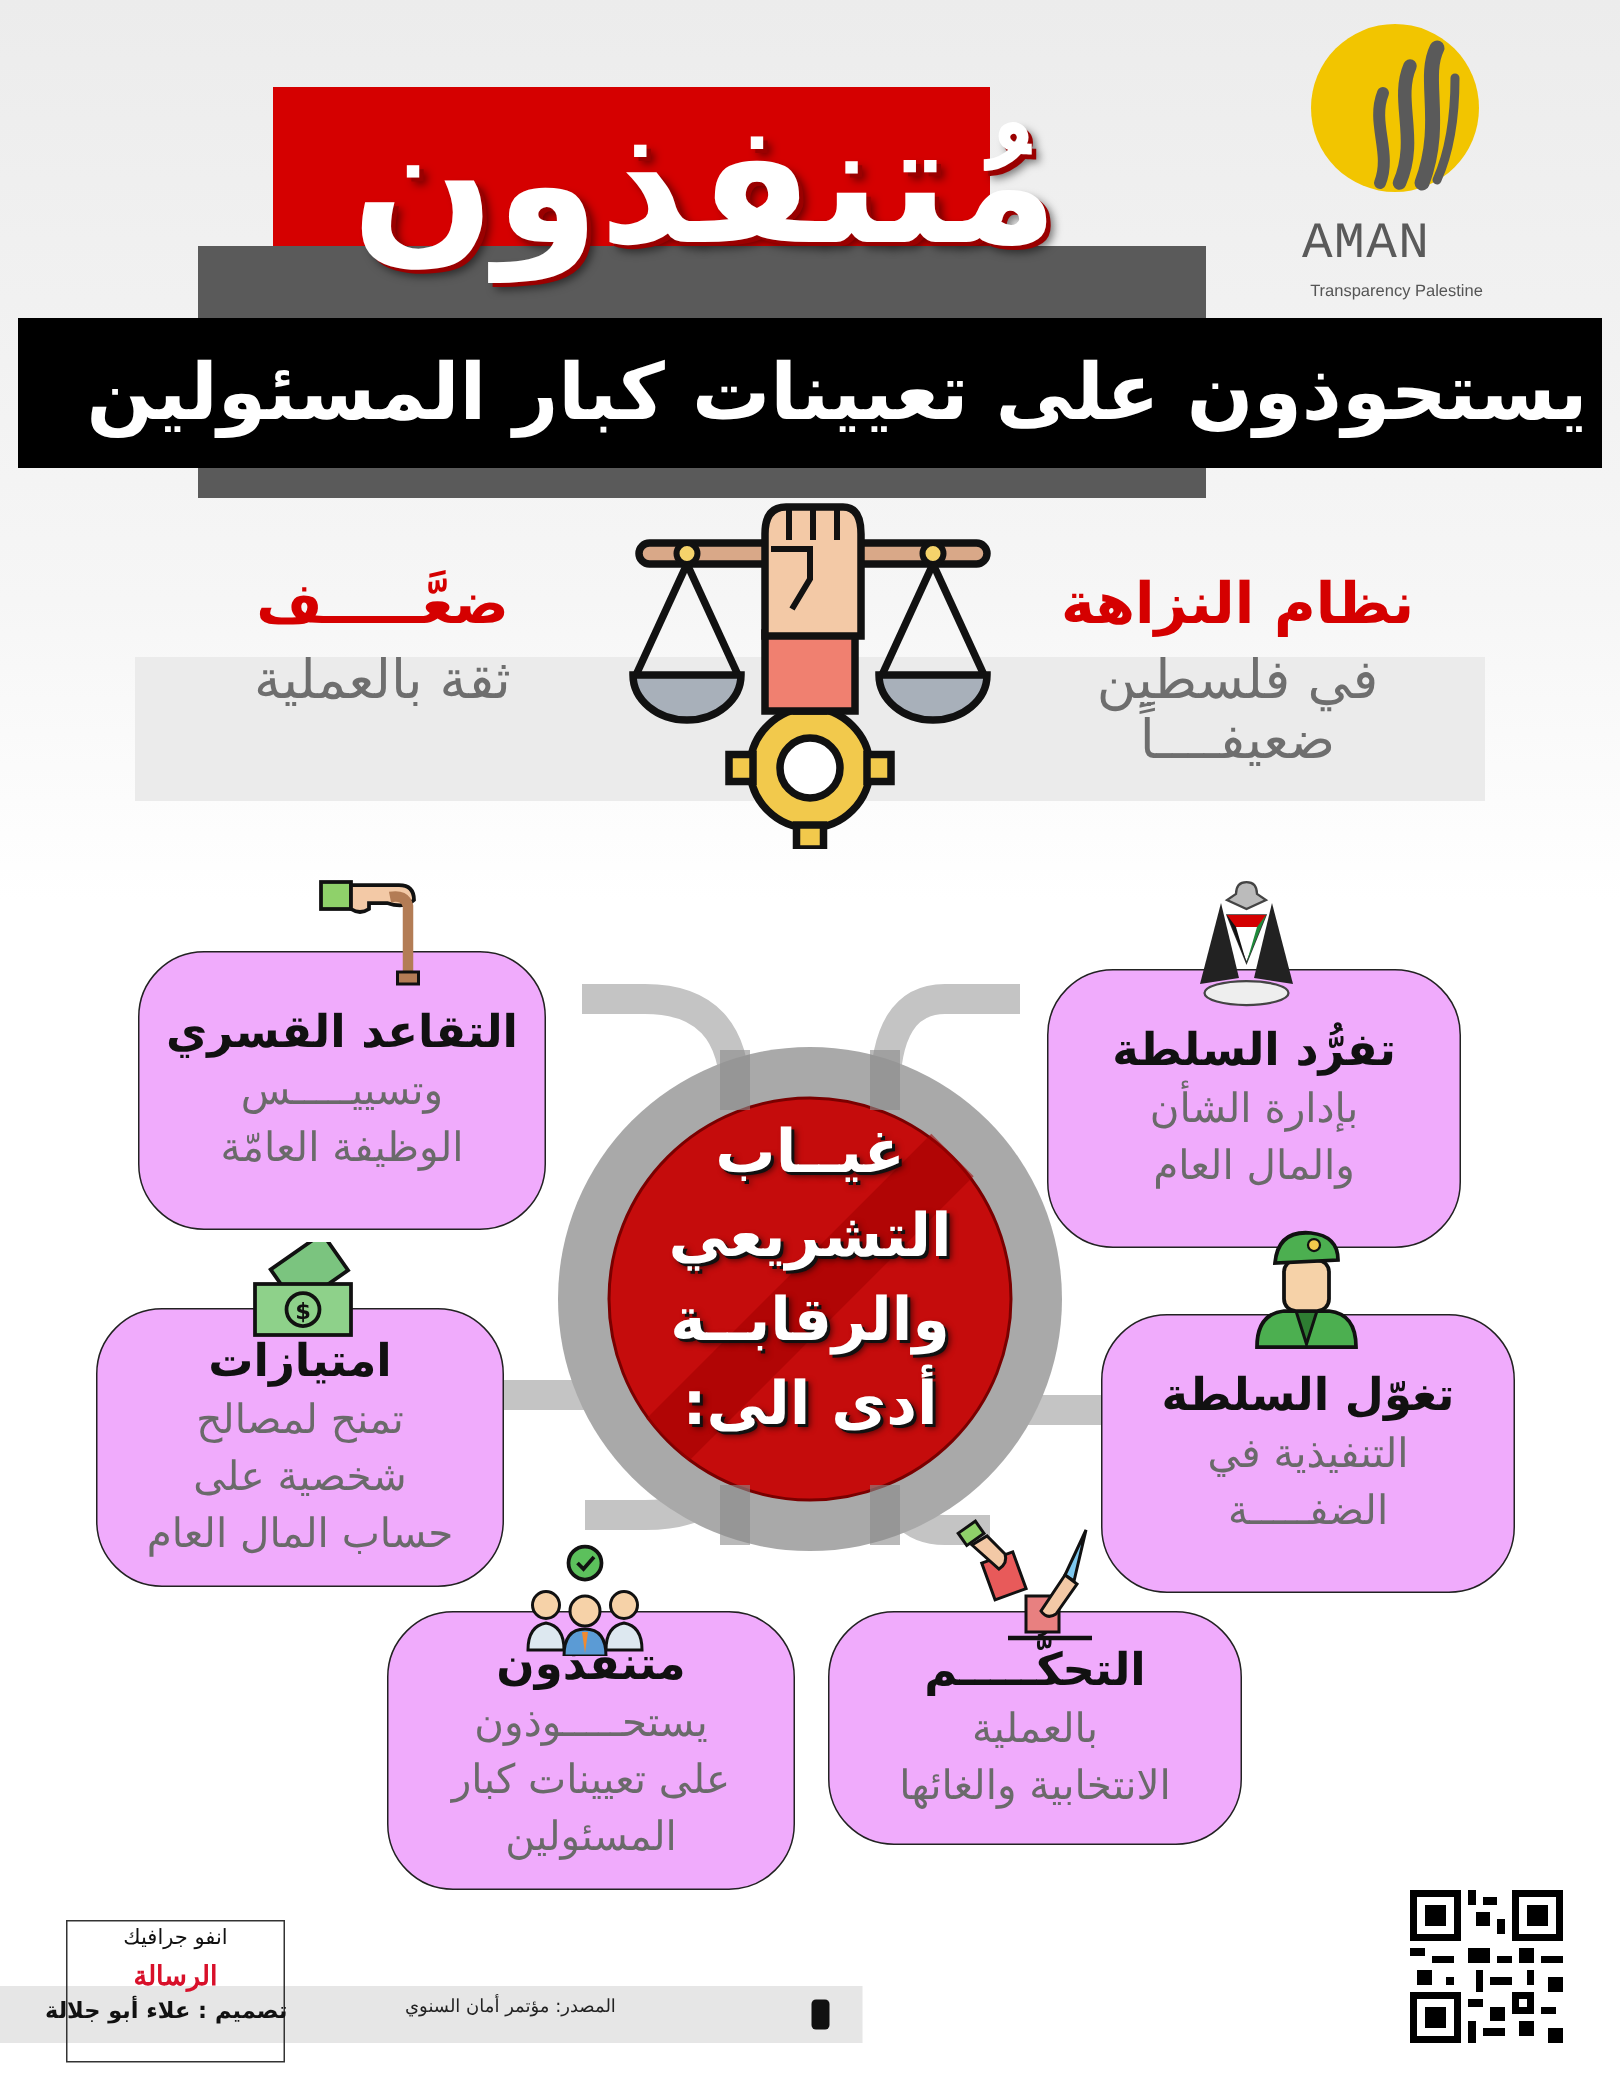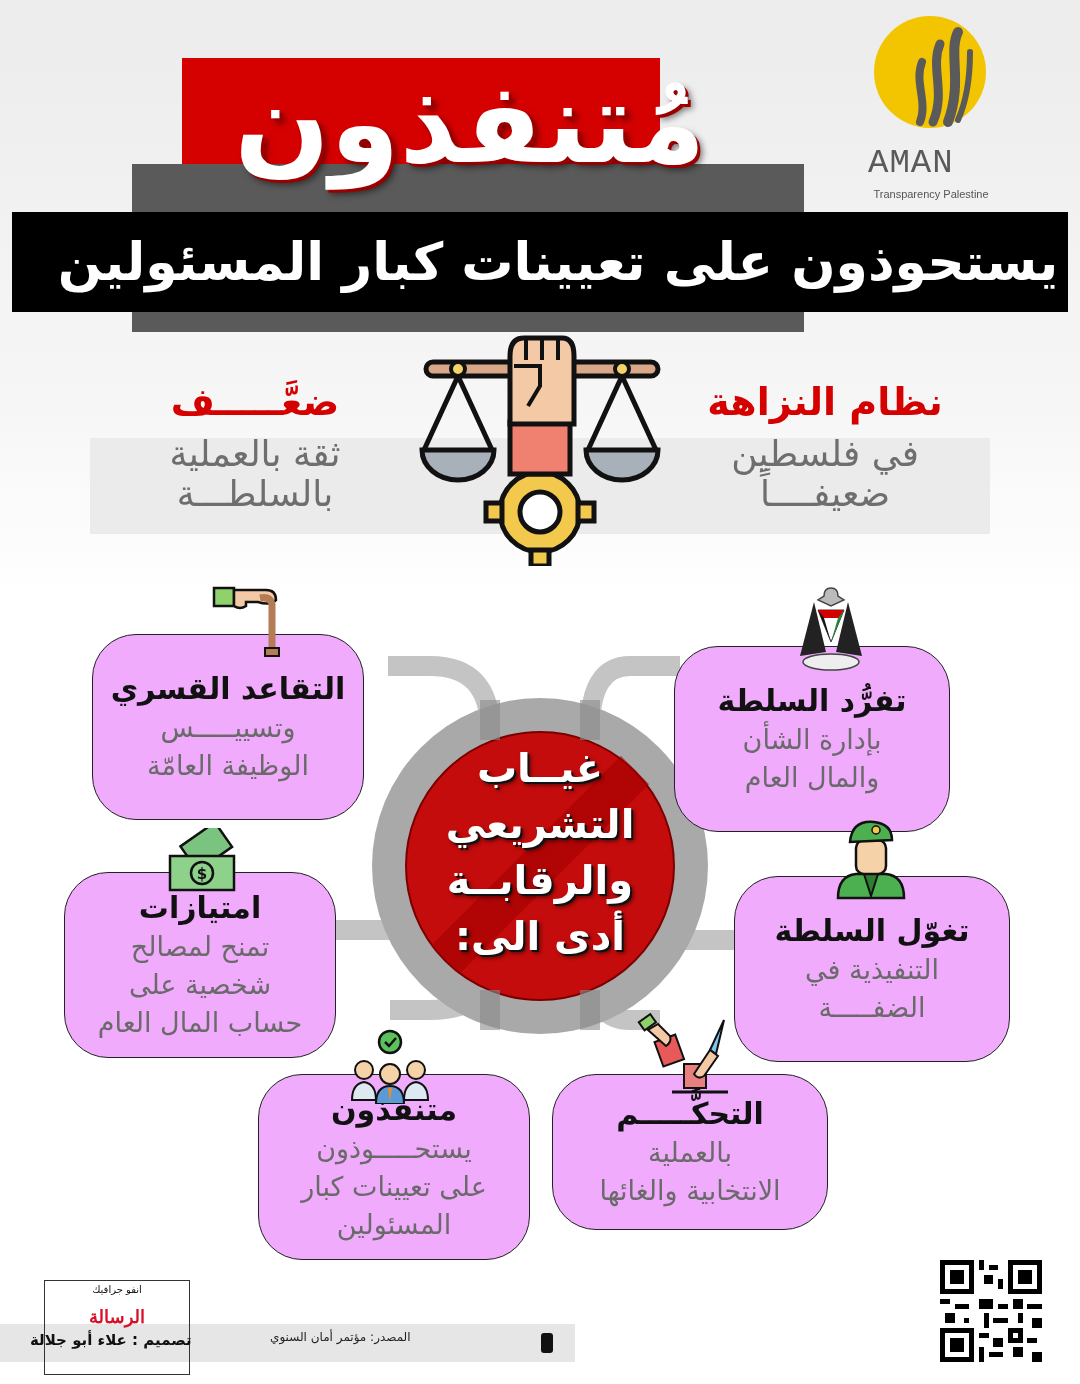--- a/index.html
+++ b/index.html
@@ -89,21 +89,21 @@
   }
 
   
   .footer-band {
     left: 0; top: 1324px; width: 575px; height: 38px; background: #e6e6e6;
   }
   .credit-box {
     left: 44px; top: 1280px; width: 146px; height: 95px;
     border: 1.5px solid #333; background: transparent;
   }
-  .credit-info { left: 44px; top: 1284px; width: 146px; text-align: center; font-size: 10px; color: #111; }
+  .credit-info { left: 44px; top: 1284px; width: 146px; text-align: center; font-size: 14px; color: #111; }
   .credit-brand { left: 44px; top: 1306px; width: 146px; text-align: center; font-size: 18px; color: #d8102a; font-weight: bold; font-family: "DejaVu Serif", serif; }
   .designer { left: 30px; top: 1331px; font-size: 15px; font-weight: bold; color: #111; direction: rtl; }
   .source { left: 270px; top: 1330px; font-size: 12px; color: #222; }
   .phone-icon { left: 541px; top: 1333px; width: 12px; height: 20px; background: #111; border-radius: 3px; }
   .qr { left: 940px; top: 1260px; width: 102px; height: 102px; }
 </style>
 </head>
 <body>
 
 <div class="abs red-banner"></div>
@@ -127,21 +127,20 @@
 
 <div class="abs light-band"></div>
 <div class="abs right-block">
   <div class="red-heading">نظام النزاهة</div>
   <div class="grey-text" style="margin-top:10px">في فلسطين</div>
   <div class="grey-text">ضعيفــــاً</div>
 </div>
 <div class="abs left-block">
   <div class="red-heading">ضعَّـــــف</div>
   <div class="grey-text" style="margin-top:10px">ثقة بالعملية</div>
-  <div class="grey-text">بالسلطـــة</div>
 </div>
 
 <svg class="abs scale-icon" viewBox="0 0 260 240">
 
   <rect x="16" y="36" width="232" height="14" rx="7" fill="#d9a888" stroke="#111" stroke-width="5"></rect>
   <circle cx="48" cy="43" r="7" fill="#f5d36b" stroke="#111" stroke-width="4"></circle>
   <circle cx="212" cy="43" r="7" fill="#f5d36b" stroke="#111" stroke-width="4"></circle>
 
   <line x1="48" y1="50" x2="14" y2="124" stroke="#111" stroke-width="5"></line>
   <line x1="48" y1="50" x2="82" y2="124" stroke="#111" stroke-width="5"></line>
@@ -202,21 +201,21 @@
   <div class="card-body">وتسييـــــس</div>
   <div class="card-body">الوظيفة العامّة</div>
 </div>
 <svg class="card-icon" style="left:210px;top:584px" width="80" height="74" viewBox="0 0 80 74">
   <rect x="4" y="4" width="20" height="18" fill="#8fd16a" stroke="#111" stroke-width="2.5"></rect>
   <path d="M24 6 H56 Q66 6 66 16 Q60 22 48 18 H36 V22 Q30 26 24 22 Z" fill="#f3c9a6" stroke="#111" stroke-width="2.5"></path>
   <path d="M50 14 Q60 12 62 20 V66" stroke="#b37c55" stroke-width="7" fill="none"></path>
   <rect x="55" y="64" width="14" height="8" fill="#b37c55" stroke="#111" stroke-width="2"></rect>
 </svg>
 
-<div class="card" style="left:674px;top:646px;width:276px;height:186px;">
+<div class="card" style="left:698px;top:646px;width:276px;height:186px;">
   <div class="card-title">تفرُّد السلطة</div>
   <div class="card-body">بإدارة الشأن</div>
   <div class="card-body">والمال العام</div>
 </div>
 <svg class="card-icon" style="left:796px;top:582px" width="70" height="92" viewBox="0 0 70 92">
   <path d="M35 6 Q28 6 28 14 L22 18 L35 24 L48 18 L42 14 Q42 6 35 6Z" fill="#bbb" stroke="#444" stroke-width="1.5"></path>
   <path d="M18 20 L4 74 L30 70 Z" fill="#222"></path>
   <path d="M52 20 L66 74 L40 70 Z" fill="#222"></path>
   <path d="M22 28 H48 L35 60 Z" fill="#fff" stroke="#333" stroke-width="1"></path>
   <path d="M22 28 H48 L44 36 H26 Z" fill="#d40000"></path>

